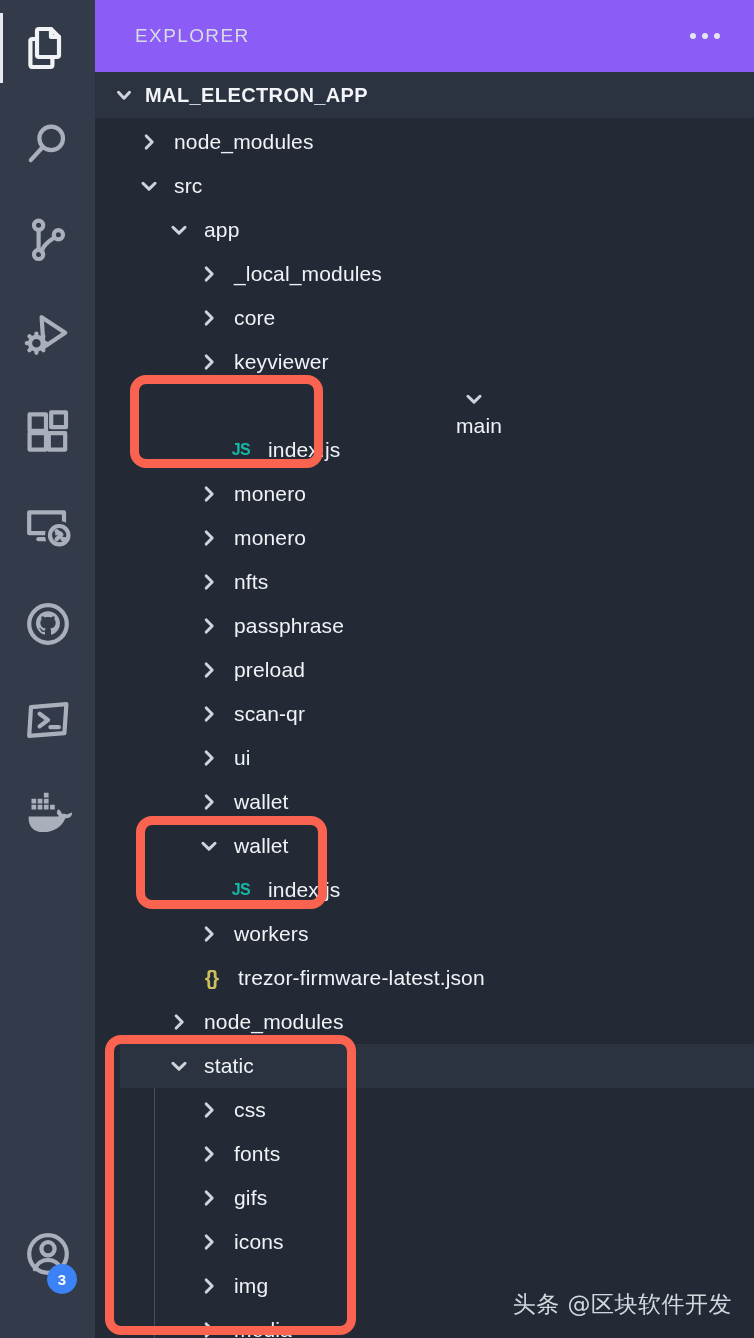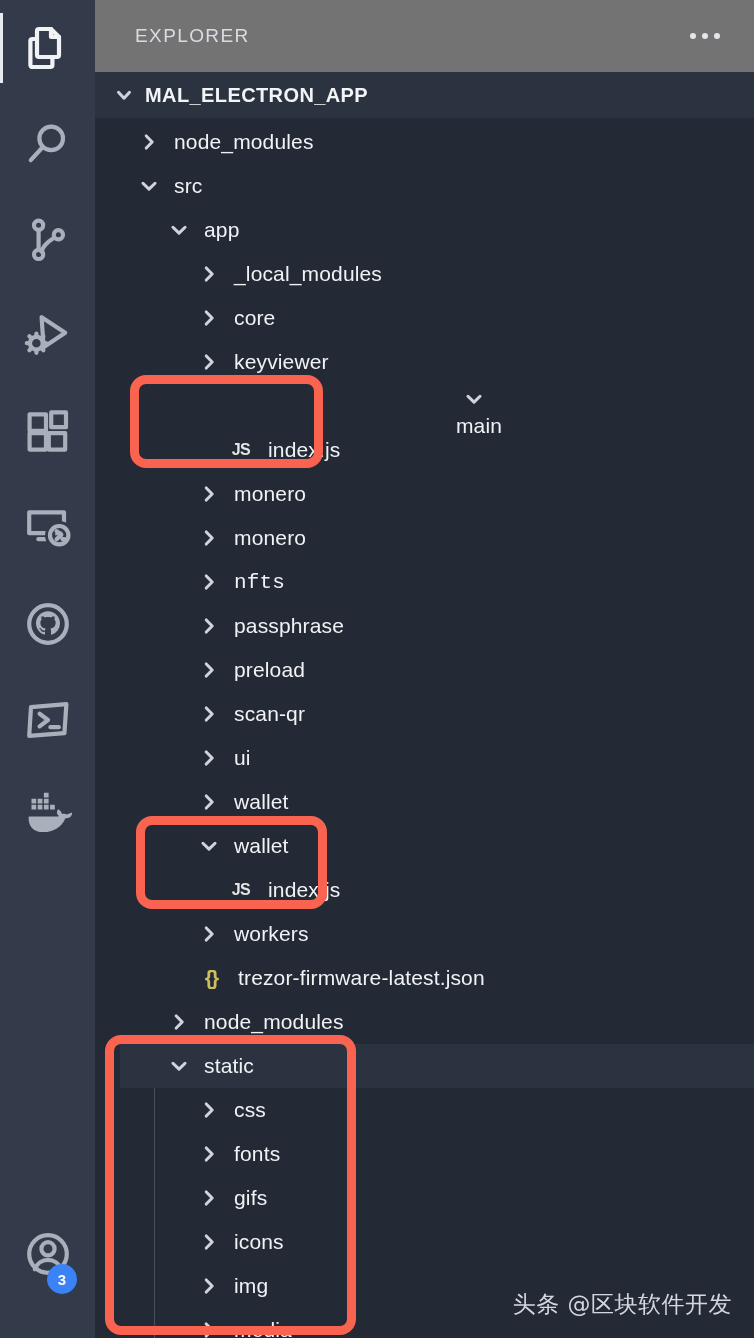--- a/index.html
+++ b/index.html
@@ -83,21 +83,21 @@
     overflow: hidden;
   }
 
   .sidebar-header {
     height: 72px;
     flex: 0 0 72px;
     display: flex;
     align-items: center;
     justify-content: space-between;
     padding: 0 30px 0 40px;
-    background: #737373;
+    background: #8b5cf6;
   }
   .sidebar-title {
     color: #D8DCE3;
     font-size: 19px;
     letter-spacing: 1.4px;
     font-weight: 400;
   }
   .more-actions {
     display: flex;
     gap: 6px;
@@ -160,21 +160,21 @@
   .file-icon {
     width: 34px;
     flex: 0 0 34px;
     display: flex;
     align-items: center;
     justify-content: center;
     font-size: 16px;
     font-weight: bold;
     font-family: "Liberation Sans", sans-serif;
   }
-  .file-icon.js { color: #e5e5e5; letter-spacing: -0.5px; }
+  .file-icon.js { color: #14b8a6; letter-spacing: -0.5px; }
   .file-icon.json { color: #CBBE5C; font-size: 21px; letter-spacing: -2px; }
 
   .row-label { padding-left: 10px; white-space: nowrap; }
 
   
   .indent-guide {
     position: absolute;
     width: 1px;
     background: #49505E;
   }
@@ -403,21 +403,21 @@
           <span class="row-label">monero</span>
         </div>
         <div class="row" style="padding-left: 74px;">
           <span class="twisty">
             <svg width="22" height="22" viewBox="0 0 16 16">
               <path d="M6 3.6 L10.3 8 L6 12.4"></path>
             </svg>
           </span>
           <span class="row-label">monero</span>
         </div>
-        <div class="row" style="padding-left: 74px; font-family: Liberation Mono, monospace;">
+        <div class="row" style="padding-left: 74px;">
           <span class="twisty">
             <svg width="22" height="22" viewBox="0 0 16 16">
               <path d="M6 3.6 L10.3 8 L6 12.4"></path>
             </svg>
           </span>
           <span class="row-label">nfts</span>
         </div>
         <div class="row" style="padding-left: 74px;">
           <span class="twisty">
             <svg width="22" height="22" viewBox="0 0 16 16">

